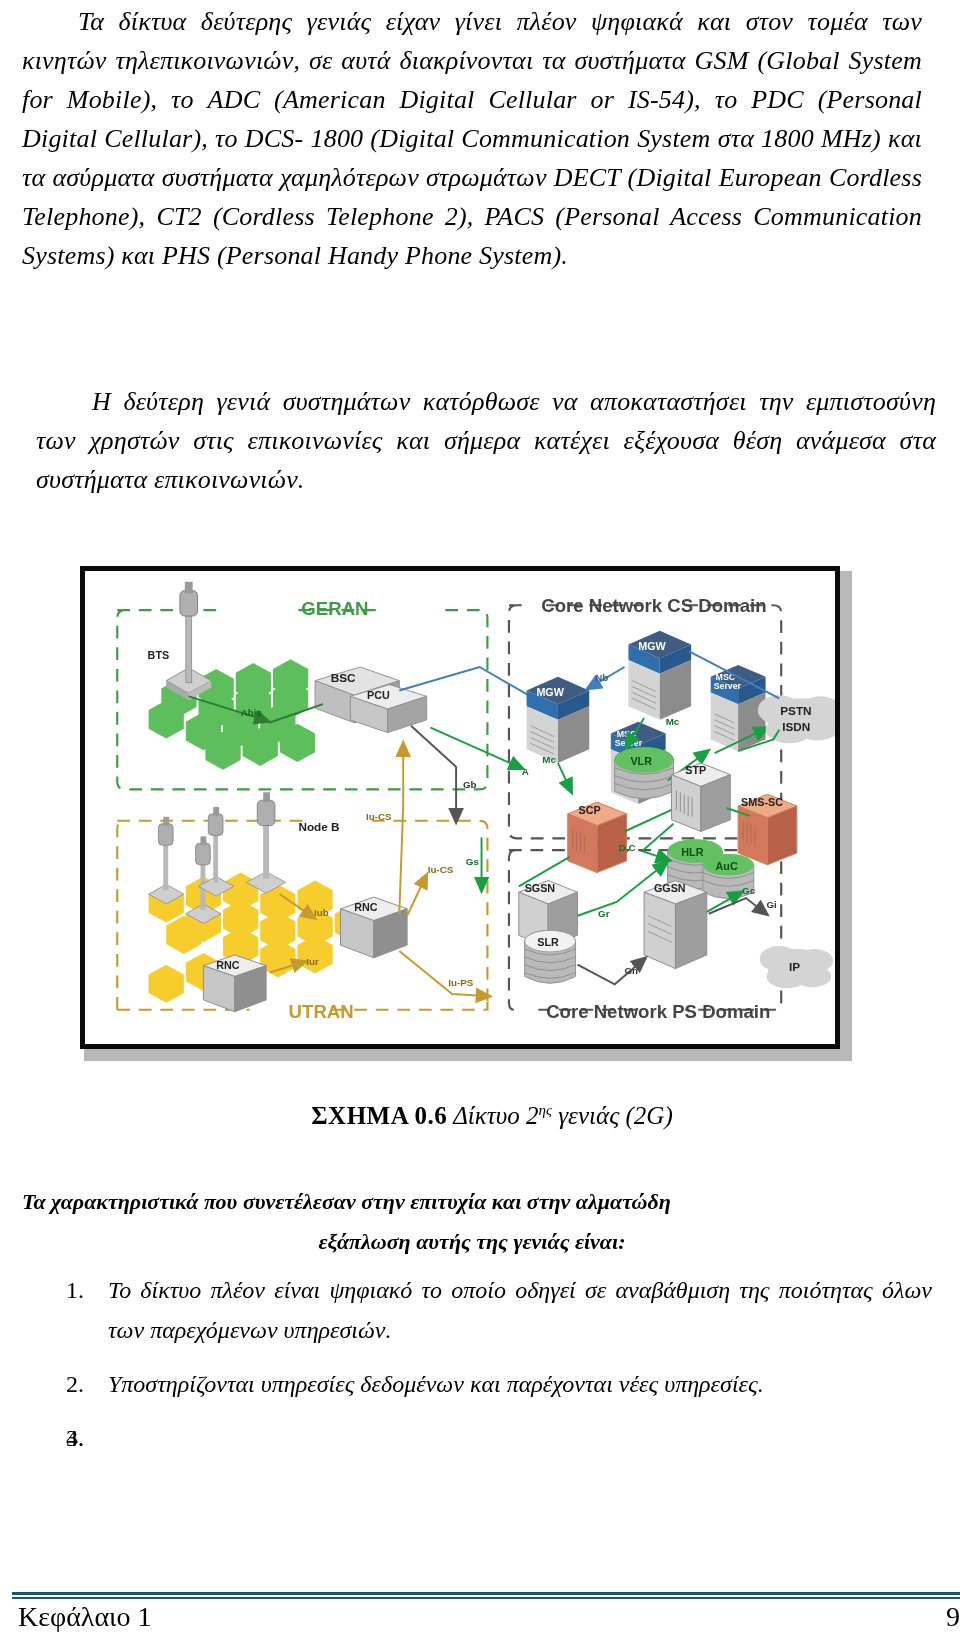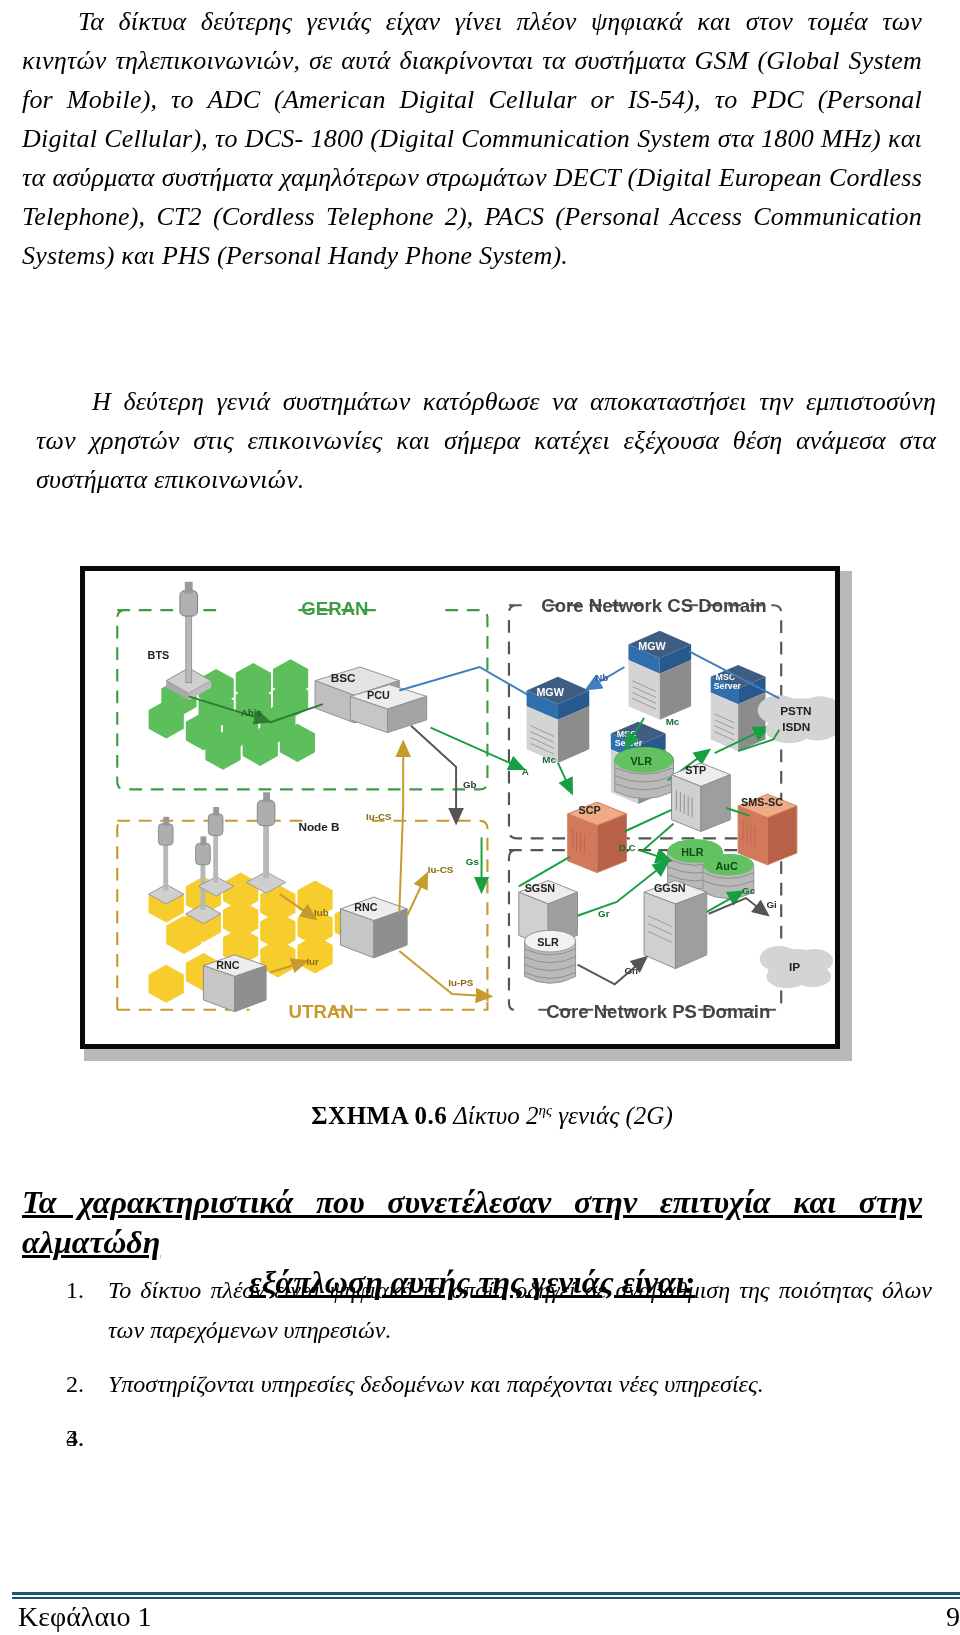--- a/index.html
+++ b/index.html
@@ -90,26 +90,25 @@
     letter-spacing: 0.5px;
   }
   .caption sup { font-size: 15px; margin-top: 16px; }
 
   
   .lead {
     position: absolute;
     left: 10px;
     top: 1182px;
     width: 900px;
-    font-size: 32px;
+    font-size: 22px;
     line-height: 40px;
     font-weight: bold;
     font-style: italic;
     text-align: justify;
-    text-decoration: underline;
   }
   .lead .l2 { text-align: center; }
 
   
   .numlist {
     position: absolute;
     left: 10px;
     top: 1270px;
     width: 910px;
     font-size: 24px;

